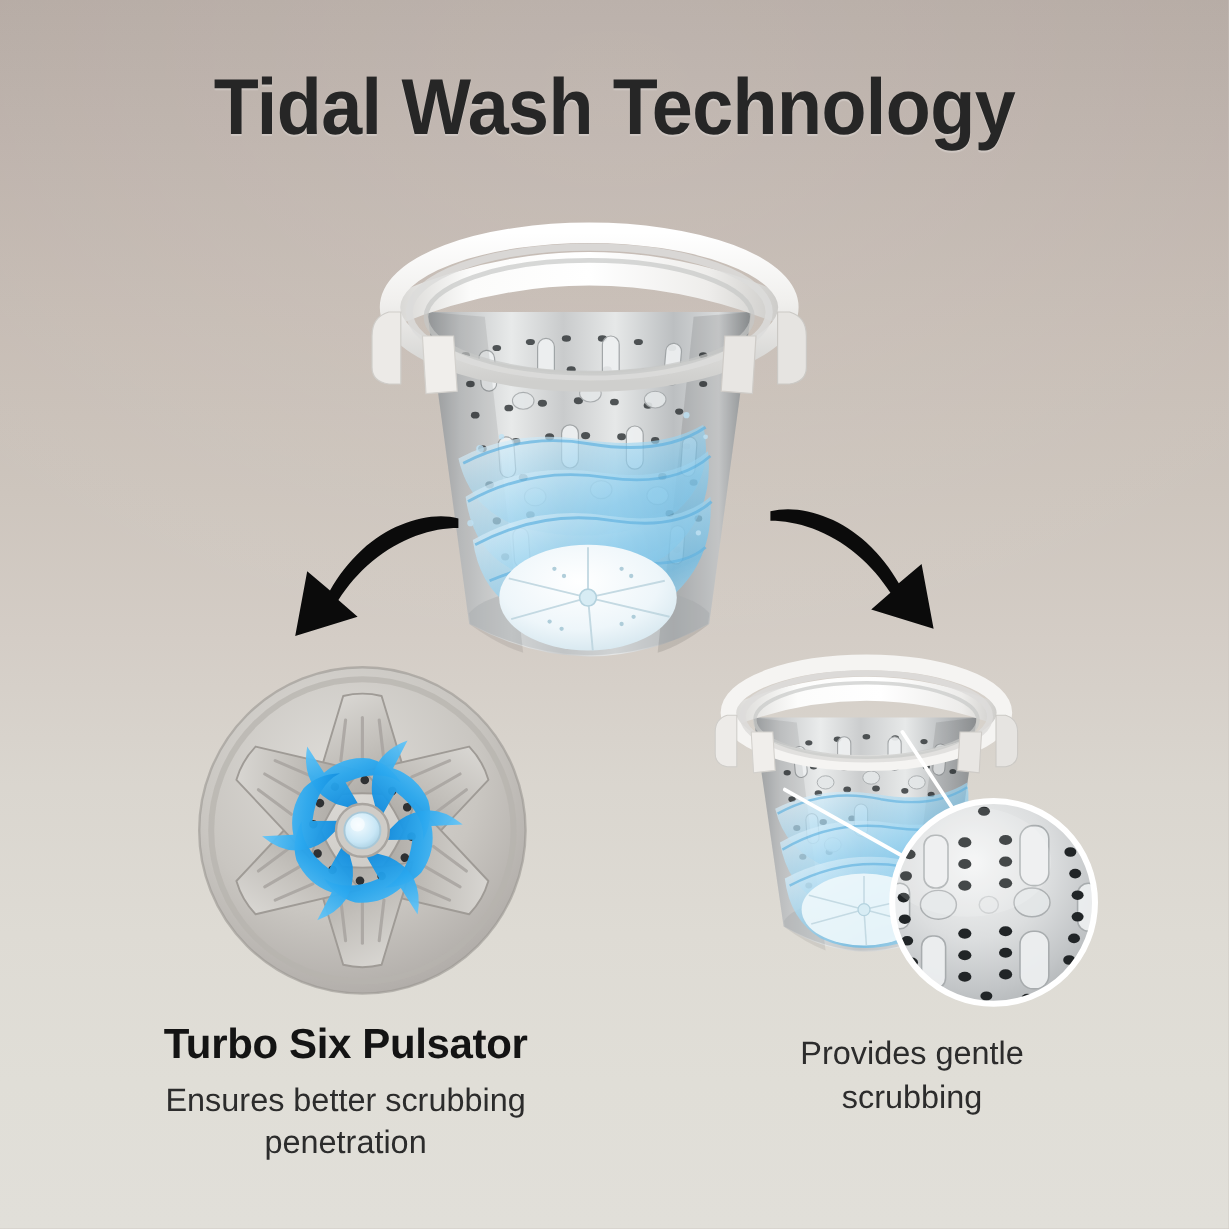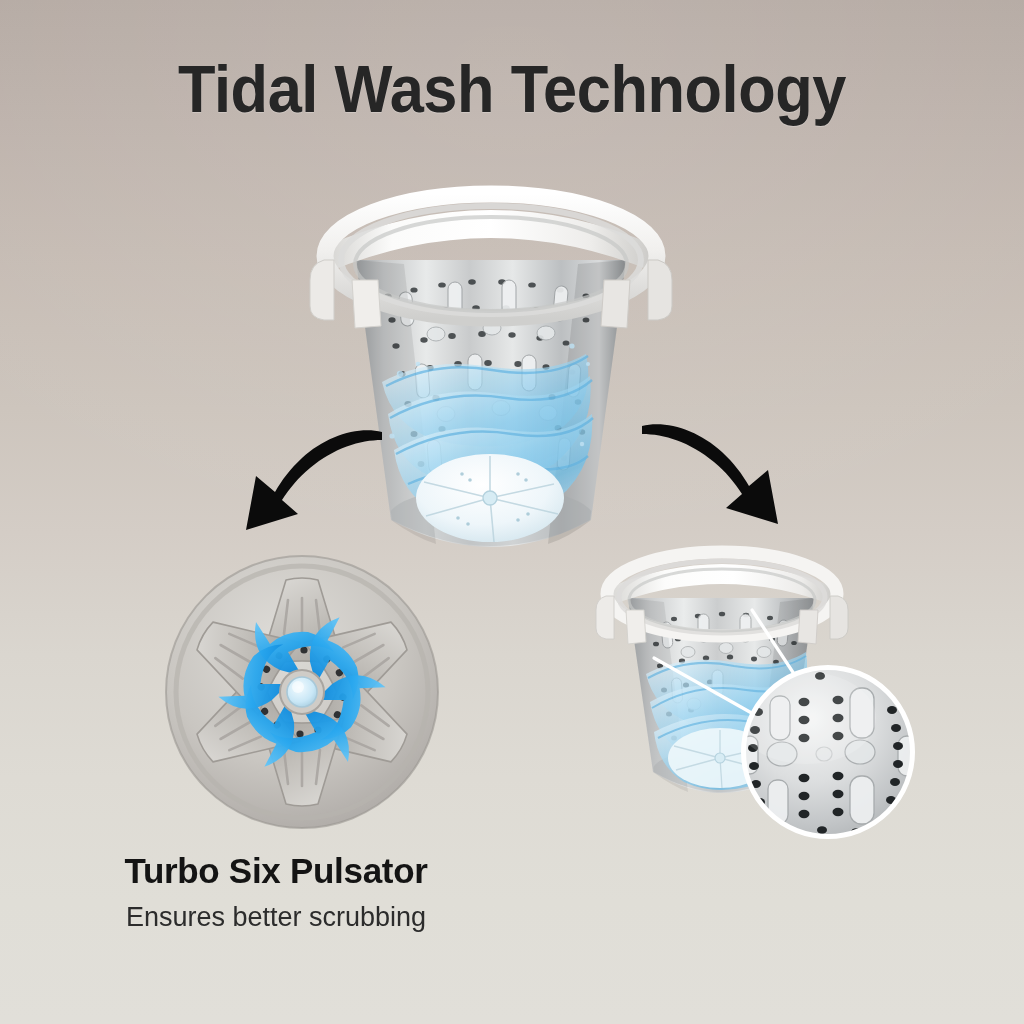--- a/index.html
+++ b/index.html
@@ -38,21 +38,21 @@
   
   .art{position:absolute;}
   #main-drum{left:296px;top:168px;width:390px;height:390px;}
   #pulsator{left:158px;top:548px;width:288px;height:288px;}
   #acu-drum{left:592px;top:540px;width:330px;height:300px;}
   #arrow-left{left:238px;top:398px;width:150px;height:140px;}
   #arrow-right{left:636px;top:392px;width:150px;height:140px;}
 
   
   .caption{position:absolute;text-align:center;}
-  #caption-left{left:48px;top:852px;width:456px;}
+  #caption-left{left:60px;top:852px;width:456px;}
   #caption-right{left:540px;top:852px;width:440px;}
   .cap-head{
     font-size:35px;font-weight:700;color:#141414;
     line-height:1.1;letter-spacing:-0.3px;
     white-space:nowrap;
   }
   .cap-sub{
     margin-top:9px;
     font-size:27px;font-weight:400;color:#2c2c2c;
     line-height:1.32;
@@ -582,19 +582,24 @@
         <ellipse cx="214" cy="178" rx="70" ry="46" fill="#ffffff" opacity="0.16"></ellipse>
       </g>
       <circle cx="236" cy="212" r="84.5" fill="none" stroke="#ffffff" stroke-width="5"></circle>
     </g>
   </svg>
 
   <div class="caption" id="caption-left">
     <div class="cap-head">Turbo Six Pulsator</div>
     <div class="cap-sub">
       <div>Ensures better scrubbing</div>
+      <div>penetration</div>
     </div>
   </div>
 
   <div class="caption" id="caption-right">
+    <div class="cap-sub">
+      <div>Provides gentle</div>
+      <div>scrubbing</div>
+    </div>
   </div>
 
 </div>
 
 </body></html>

